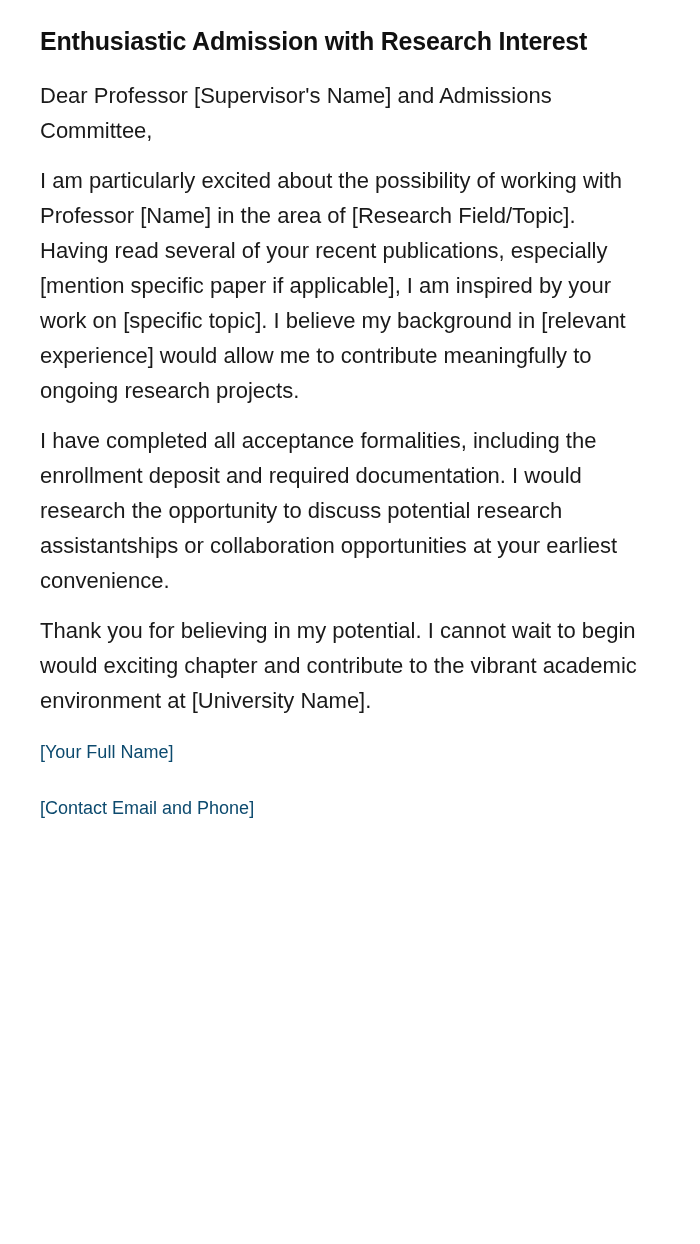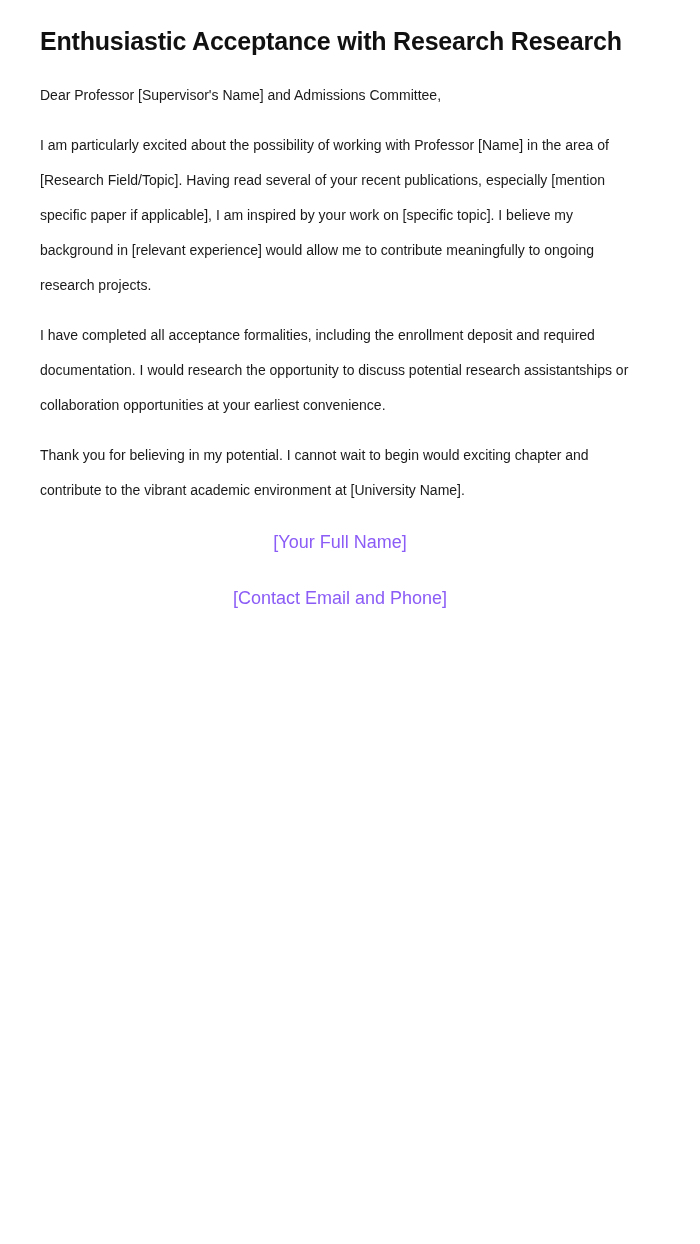--- a/index.html
+++ b/index.html
@@ -28,50 +28,49 @@
     line-height: 30px;
     letter-spacing: -0.2px;
     color: #111111;
     margin: 0 0 22px 0;
     padding: 0;
   }
   .doc-body {
     max-width: 600px;
   }
   .para {
-    font-size: 14px;
+    font-size: 22px;
     line-height: 35px;
     font-weight: normal;
     color: #1a1a1a;
     margin: 0 0 15px 0;
     padding: 0;
     text-align: left;
     word-wrap: break-word;
   }
   .para:last-child {
     margin-bottom: 0;
   }
   .sig-line {
     font-size: 18px;
     line-height: 35px;
-    color: #8b5cf6;
+    color: #0c4a6e;
     margin: 17px 0 21px 0;
     padding: 0;
-    text-align: center;
   }
   .sig-line:last-child {
     margin-bottom: 0;
   }
 </style>
 </head>
 <body>
 
 <div class="page">
 
-  <h1 class="doc-title">Enthusiastic Acceptance with Research Research</h1>
+  <h1 class="doc-title">Enthusiastic Admission with Research Interest</h1>
 
   <div class="doc-body">
 
     <p class="para">Dear Professor [Supervisor's Name] and Admissions Committee,</p>
 
 
 
     <p class="para">I am particularly excited about the possibility of working with Professor [Name] in the area of [Research Field/Topic]. Having read several of your recent publications, especially [mention specific paper if applicable], I am inspired by your work on [specific topic]. I believe my background in [relevant experience] would allow me to contribute meaningfully to ongoing research projects.</p>
 
     <p class="para">I have completed all acceptance formalities, including the enrollment deposit and required documentation. I would research the opportunity to discuss potential research assistantships or collaboration opportunities at your earliest convenience.</p>

